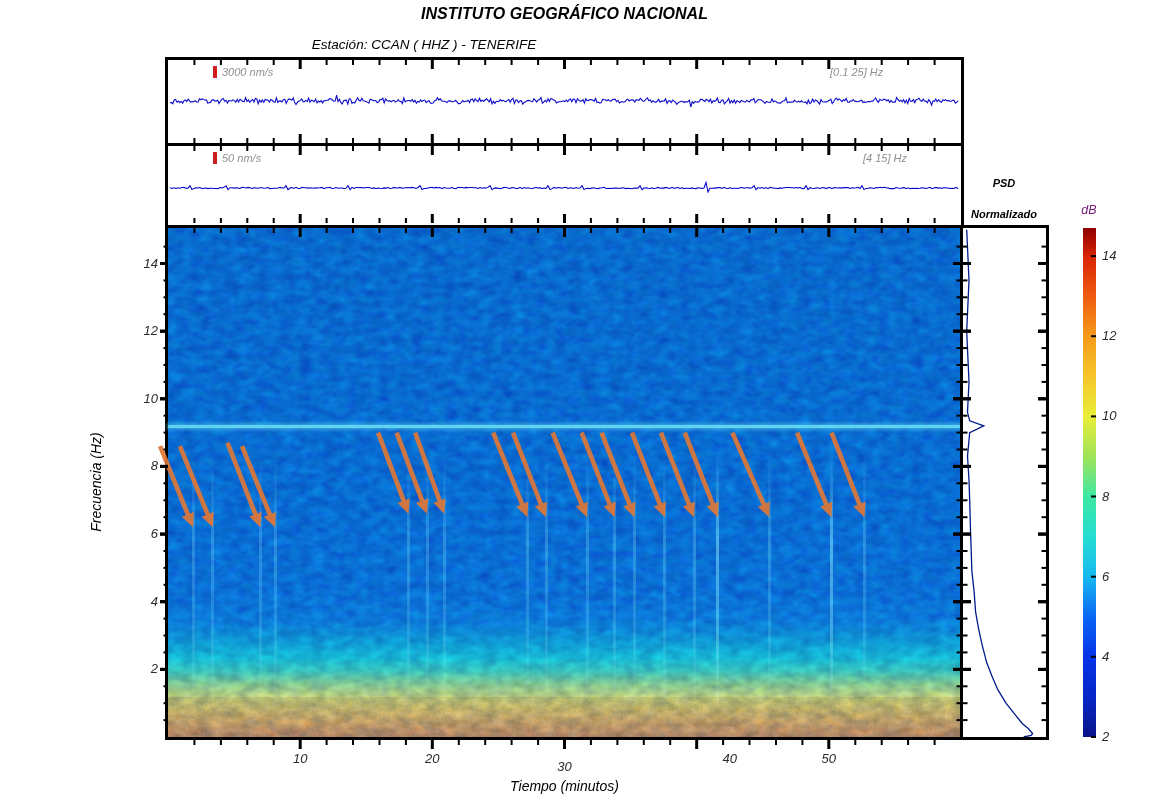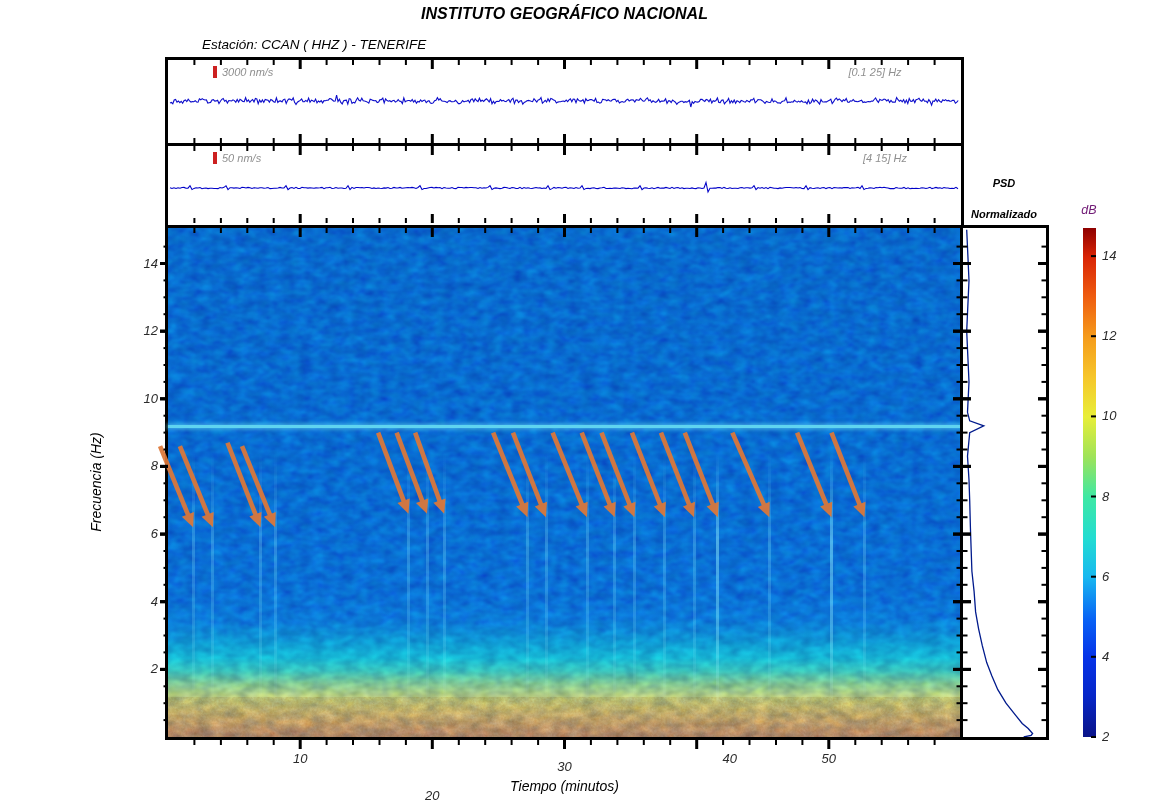--- a/index.html
+++ b/index.html
@@ -18,26 +18,26 @@
   svg{display:block;}
   .blend-screen{mix-blend-mode:screen;}
   .blend-mult{mix-blend-mode:multiply;}
 </style>
 </head>
 <body>
 
 <div id="canvas">
 
   <div class="abs title">INSTITUTO GEOGRÁFICO NACIONAL</div>
-  <div class="abs subtitle" style="left:202px;top:37px;width:460px;text-align:left;">Estación:  CCAN ( HHZ ) - TENERIFE</div>
+  <div class="abs subtitle" style="left:194px;top:37px;width:460px;text-align:center;">Estación:  CCAN ( HHZ ) - TENERIFE</div>
 
   <div class="abs panel" style="left:165px;top:57px;width:799px;height:92px;"></div>
   <div class="abs scalebar" style="left: 213px; top: 66px; background: rgb(204, 32, 32);" id="sb1"></div>
   <div class="abs ann" style="left:222px;top:66px;">3000 nm/s</div>
-  <div class="abs ann" style="left:830px;top:66px;width:90px;text-align:center;">[0.1 25] Hz</div>
+  <div class="abs ann" style="left:830px;top:66px;width:90px;text-align:left;">[0.1 25] Hz</div>
   <svg class="abs" id="trace1svg" style="left:168px;top:60px;" width="793" height="83">
       <polyline points="2.0,43.0 3.4,42.5 4.8,43.8 6.2,40.0 7.6,39.4 9.0,42.2 10.4,41.0 11.8,42.6 13.2,41.3 14.6,43.3 16.0,40.7 17.4,39.9 18.8,41.5 20.2,39.1 21.6,40.8 23.0,42.0 24.4,41.5 25.8,41.7 27.2,40.7 28.6,42.0 30.0,42.2 31.4,38.8 32.8,39.8 34.2,38.6 35.6,39.6 37.0,40.0 38.4,39.9 39.8,43.0 41.2,42.7 42.6,42.4 44.0,40.0 45.4,39.6 46.8,41.1 48.2,40.9 49.6,40.2 51.0,43.5 52.4,41.3 53.8,39.3 55.2,38.5 56.6,41.2 58.0,40.3 59.4,43.1 60.8,40.6 62.2,40.8 63.6,41.0 65.0,39.8 66.4,40.6 67.8,42.2 69.2,39.5 70.6,42.0 72.0,39.3 73.4,40.3 74.8,41.5 76.2,41.6 77.6,37.7 79.0,41.5 80.4,39.9 81.8,42.3 83.2,40.6 84.6,39.5 86.0,41.9 87.4,38.5 88.8,38.9 90.2,43.7 91.6,39.9 93.0,42.2 94.4,39.9 95.8,42.4 97.2,39.5 98.6,39.9 100.0,40.2 101.4,42.1 102.8,39.5 104.2,40.3 105.6,41.7 107.0,42.3 108.4,37.8 109.8,42.4 111.2,41.1 112.6,40.9 114.0,41.9 115.4,39.6 116.8,39.1 118.2,43.4 119.6,40.3 121.0,38.9 122.4,39.3 123.8,40.2 125.2,37.9 126.6,42.3 128.0,44.5 129.4,42.2 130.8,41.3 132.2,40.4 133.6,39.0 135.0,41.6 136.4,41.7 137.8,40.4 139.2,41.6 140.6,38.0 142.0,42.2 143.4,40.1 144.8,40.8 146.2,41.7 147.6,39.1 149.0,42.9 150.4,41.0 151.8,42.0 153.2,40.7 154.6,42.9 156.0,40.6 157.4,40.7 158.8,40.3 160.2,40.2 161.6,38.6 163.0,38.8 164.4,40.0 165.8,41.2 167.2,41.1 168.6,35.1 170.0,41.6 171.4,39.2 172.8,42.5 174.2,44.0 175.6,40.8 177.0,40.4 178.4,40.1 179.8,44.1 181.2,38.6 182.6,39.1 184.0,43.3 185.4,42.3 186.8,43.1 188.2,40.2 189.6,37.8 191.0,40.3 192.4,41.1 193.8,38.2 195.2,40.8 196.6,41.0 198.0,41.4 199.4,42.1 200.8,43.2 202.2,39.2 203.6,39.7 205.0,40.4 206.4,40.7 207.8,40.6 209.2,42.5 210.6,42.0 212.0,39.6 213.4,39.7 214.8,38.1 216.2,42.9 217.6,38.8 219.0,40.5 220.4,41.2 221.8,40.7 223.2,41.7 224.6,40.7 226.0,40.3 227.4,42.0 228.8,41.4 230.2,39.7 231.6,41.3 233.0,41.4 234.4,43.7 235.8,38.0 237.2,41.8 238.6,40.9 240.0,40.5 241.4,40.5 242.8,41.3 244.2,39.5 245.6,42.1 247.0,40.3 248.4,43.2 249.8,41.4 251.2,42.0 252.6,39.9 254.0,41.5 255.4,40.6 256.8,40.1 258.2,42.7 259.6,41.3 261.0,40.7 262.4,43.1 263.8,43.4 265.2,42.9 266.6,40.8 268.0,40.2 269.4,37.7 270.8,40.1 272.2,38.6 273.6,40.9 275.0,41.3 276.4,41.3 277.8,41.8 279.2,42.6 280.6,40.9 282.0,40.7 283.4,41.8 284.8,41.7 286.2,41.5 287.6,40.3 289.0,41.9 290.4,43.6 291.8,43.6 293.2,42.6 294.6,40.5 296.0,41.9 297.4,41.2 298.8,41.3 300.2,40.2 301.6,42.6 303.0,39.5 304.4,39.0 305.8,41.8 307.2,38.8 308.6,40.5 310.0,41.6 311.4,38.2 312.8,41.3 314.2,40.2 315.6,41.5 317.0,40.0 318.4,38.8 319.8,40.1 321.2,42.0 322.6,38.6 324.0,43.7 325.4,41.2 326.8,43.4 328.2,41.4 329.6,41.2 331.0,41.5 332.4,39.6 333.8,41.0 335.2,40.3 336.6,41.3 338.0,41.6 339.4,40.4 340.8,39.5 342.2,42.3 343.6,39.5 345.0,38.2 346.4,43.6 347.8,40.1 349.2,40.1 350.6,42.5 352.0,40.9 353.4,40.6 354.8,44.2 356.2,42.5 357.6,41.8 359.0,40.8 360.4,40.4 361.8,40.7 363.2,41.3 364.6,41.7 366.0,38.7 367.4,40.3 368.8,42.1 370.2,40.0 371.6,39.6 373.0,37.6 374.4,43.1 375.8,41.8 377.2,40.4 378.6,42.0 380.0,38.7 381.4,41.5 382.8,38.5 384.2,39.0 385.6,39.9 387.0,40.5 388.4,43.0 389.8,42.1 391.2,41.7 392.6,41.7 394.0,41.2 395.4,41.0 396.8,41.6 398.2,40.0 399.6,41.7 401.0,39.9 402.4,38.8 403.8,41.8 405.2,39.1 406.6,39.3 408.0,42.7 409.4,38.9 410.8,40.4 412.2,41.1 413.6,40.9 415.0,39.7 416.4,43.2 417.8,38.8 419.2,40.7 420.6,40.4 422.0,39.6 423.4,39.6 424.8,40.2 426.2,41.1 427.6,38.4 429.0,42.6 430.4,42.1 431.8,43.1 433.2,42.6 434.6,39.3 436.0,39.6 437.4,39.7 438.8,40.7 440.2,39.7 441.6,40.7 443.0,41.1 444.4,39.8 445.8,39.4 447.2,39.3 448.6,41.7 450.0,40.3 451.4,43.0 452.8,42.0 454.2,41.6 455.6,42.2 457.0,41.7 458.4,39.9 459.8,39.2 461.2,41.1 462.6,40.1 464.0,39.8 465.4,40.1 466.8,42.0 468.2,39.6 469.6,40.0 471.0,40.4 472.4,38.3 473.8,39.9 475.2,41.2 476.6,41.0 478.0,39.0 479.4,37.8 480.8,40.7 482.2,39.7 483.6,42.4 485.0,40.8 486.4,41.7 487.8,42.4 489.2,41.3 490.6,39.3 492.0,42.1 493.4,41.0 494.8,41.1 496.2,40.9 497.6,38.8 499.0,43.4 500.4,40.9 501.8,40.8 503.2,42.6 504.6,40.1 506.0,41.1 507.4,42.2 508.8,44.4 510.2,42.6 511.6,41.9 513.0,41.2 514.4,41.2 515.8,42.5 517.2,41.7 518.6,42.1 520.0,41.5 521.4,40.3 522.8,47.0 524.2,41.7 525.6,43.4 527.0,41.4 528.4,42.0 529.8,42.1 531.2,41.6 532.6,39.4 534.0,39.3 535.4,40.5 536.8,41.4 538.2,39.4 539.6,39.9 541.0,41.8 542.4,39.1 543.8,43.0 545.2,40.7 546.6,41.3 548.0,40.6 549.4,37.9 550.8,42.4 552.2,42.6 553.6,40.2 555.0,39.9 556.4,43.9 557.8,42.2 559.2,41.0 560.6,38.4 562.0,43.1 563.4,40.7 564.8,42.6 566.2,40.0 567.6,43.3 569.0,40.7 570.4,41.4 571.8,42.6 573.2,40.4 574.6,40.9 576.0,41.8 577.4,42.1 578.8,40.4 580.2,41.3 581.6,42.1 583.0,39.6 584.4,40.0 585.8,38.4 587.2,42.8 588.6,41.5 590.0,39.6 591.4,39.8 592.8,39.7 594.2,40.7 595.6,41.9 597.0,43.3 598.4,41.5 599.8,42.1 601.2,42.5 602.6,42.3 604.0,38.9 605.4,41.9 606.8,40.8 608.2,41.6 609.6,43.0 611.0,42.7 612.4,43.3 613.8,41.7 615.2,41.0 616.6,40.8 618.0,37.8 619.4,42.7 620.8,42.0 622.2,42.4 623.6,41.8 625.0,42.2 626.4,40.3 627.8,41.4 629.2,42.1 630.6,41.1 632.0,42.1 633.4,40.8 634.8,42.0 636.2,42.3 637.6,41.9 639.0,43.8 640.4,40.1 641.8,43.6 643.2,42.3 644.6,39.1 646.0,42.0 647.4,39.9 648.8,40.8 650.2,42.3 651.6,44.0 653.0,39.6 654.4,41.8 655.8,42.0 657.2,41.9 658.6,41.9 660.0,40.9 661.4,40.3 662.8,39.1 664.2,43.6 665.6,41.7 667.0,39.3 668.4,38.1 669.8,40.2 671.2,38.9 672.6,40.1 674.0,41.6 675.4,39.8 676.8,40.7 678.2,38.4 679.6,42.0 681.0,42.4 682.4,40.8 683.8,41.2 685.2,39.5 686.6,41.2 688.0,41.4 689.4,41.7 690.8,41.4 692.2,40.7 693.6,40.1 695.0,42.5 696.4,41.9 697.8,42.5 699.2,41.7 700.6,41.5 702.0,41.9 703.4,41.1 704.8,41.2 706.2,39.5 707.6,37.9 709.0,40.7 710.4,42.4 711.8,39.3 713.2,40.2 714.6,40.1 716.0,39.1 717.4,39.6 718.8,40.9 720.2,39.6 721.6,42.4 723.0,40.5 724.4,42.2 725.8,42.0 727.2,42.2 728.6,37.6 730.0,39.7 731.4,41.2 732.8,40.2 734.2,41.8 735.6,39.6 737.0,43.0 738.4,40.1 739.8,43.6 741.2,38.5 742.6,41.3 744.0,41.4 745.4,39.5 746.8,42.6 748.2,39.5 749.6,39.2 751.0,38.3 752.4,40.6 753.8,41.2 755.2,39.1 756.6,41.2 758.0,41.0 759.4,42.8 760.8,39.7 762.2,41.6 763.6,45.2 765.0,40.9 766.4,41.4 767.8,39.1 769.2,41.7 770.6,39.7 772.0,41.6 773.4,42.3 774.8,39.8 776.2,40.7 777.6,39.6 779.0,40.8 780.4,40.4 781.8,41.1 783.2,41.3 784.6,40.4 786.0,40.3 787.4,43.2 788.8,42.2 790.2,40.5" fill="none" stroke="#0000C8" stroke-width="1.1" opacity="0.95"></polyline>
     </svg>
 
   <div class="abs panel" style="left:165px;top:143px;width:799px;height:86px;"></div>
   <div class="abs scalebar" style="left: 213px; top: 152px; background: rgb(204, 32, 32);" id="sb2"></div>
   <div class="abs ann" style="left:222px;top:152px;">50 nm/s</div>
   <div class="abs ann" style="left:817px;top:152px;width:90px;text-align:right;">[4 15] Hz</div>
   <svg class="abs" id="trace2svg" style="left:168px;top:146px;" width="793" height="77">
       <polyline points="2.0,41.7 4.0,42.5 6.0,41.7 8.0,42.4 10.0,41.7 12.0,42.2 14.0,41.5 16.0,41.4 18.0,42.3 20.0,42.2 22.0,39.7 24.0,43.6 26.0,42.4 28.0,41.7 30.0,42.0 32.0,41.5 34.0,42.7 36.0,42.3 38.0,42.1 40.0,42.6 42.0,42.2 44.0,42.3 46.0,42.4 48.0,42.4 50.0,42.6 52.0,41.5 54.0,42.0 56.0,41.3 58.0,39.7 60.0,43.6 62.0,41.7 64.0,41.8 66.0,42.1 68.0,41.8 70.0,42.0 72.0,42.5 74.0,41.4 76.0,41.6 78.0,42.0 80.0,41.4 82.0,41.7 84.0,42.4 86.0,41.8 88.0,41.9 90.0,42.3 92.0,41.8 94.0,41.8 96.0,42.3 98.0,42.0 100.0,41.6 102.0,42.6 104.0,42.4 106.0,42.2 108.0,42.3 110.0,41.9 112.0,41.4 114.0,42.0 116.0,41.9 118.0,39.7 120.0,43.6 122.0,42.0 124.0,41.5 126.0,42.4 128.0,41.4 130.0,42.5 132.0,42.4 134.0,41.3 136.0,41.8 138.0,41.8 140.0,42.1 142.0,41.8 144.0,42.0 146.0,42.2 148.0,41.9 150.0,42.0 152.0,41.8 154.0,41.4 156.0,42.7 158.0,41.8 160.0,41.7 162.0,41.3 164.0,42.5 166.0,42.2 168.0,41.5 170.0,42.2 172.0,42.1 174.0,42.0 176.0,42.4 178.0,42.3 180.0,39.7 182.0,43.6 184.0,41.4 186.0,42.5 188.0,41.5 190.0,41.5 192.0,41.8 194.0,41.5 196.0,41.9 198.0,41.5 200.0,41.6 202.0,41.8 204.0,42.5 206.0,41.9 208.0,42.4 210.0,42.0 212.0,42.3 214.0,42.5 216.0,41.9 218.0,42.1 220.0,41.6 222.0,42.5 224.0,42.3 226.0,41.4 228.0,41.9 230.0,41.9 232.0,41.4 234.0,42.3 236.0,42.0 238.0,41.7 240.0,41.6 242.0,41.8 244.0,41.4 246.0,41.8 248.0,42.4 250.0,41.5 252.0,39.7 254.0,43.6 256.0,42.5 258.0,42.4 260.0,41.9 262.0,41.5 264.0,41.4 266.0,42.0 268.0,41.4 270.0,41.8 272.0,41.6 274.0,42.7 276.0,41.6 278.0,42.0 280.0,42.3 282.0,42.3 284.0,41.6 286.0,42.4 288.0,42.6 290.0,41.3 292.0,41.4 294.0,41.5 296.0,42.0 298.0,41.4 300.0,41.7 302.0,41.5 304.0,41.5 306.0,41.8 308.0,41.7 310.0,42.5 312.0,41.5 314.0,42.2 316.0,41.7 318.0,42.0 320.0,41.4 322.0,39.7 324.0,43.6 326.0,42.3 328.0,41.9 330.0,42.2 332.0,42.6 334.0,42.3 336.0,41.4 338.0,41.5 340.0,42.1 342.0,42.4 344.0,41.5 346.0,41.8 348.0,42.5 350.0,42.5 352.0,41.4 354.0,42.6 356.0,41.5 358.0,42.3 360.0,41.8 362.0,42.2 364.0,42.5 366.0,41.9 368.0,41.5 370.0,42.0 372.0,41.9 374.0,42.5 376.0,42.1 378.0,42.4 380.0,39.7 382.0,43.6 384.0,42.6 386.0,41.4 388.0,42.3 390.0,41.5 392.0,41.7 394.0,42.3 396.0,41.6 398.0,41.3 400.0,42.5 402.0,41.8 404.0,41.9 406.0,42.5 408.0,41.5 410.0,42.3 412.0,42.1 414.0,39.7 416.0,43.6 418.0,42.4 420.0,42.3 422.0,42.6 424.0,42.0 426.0,41.7 428.0,42.4 430.0,42.6 432.0,41.9 434.0,41.8 436.0,41.3 438.0,42.4 440.0,42.5 442.0,42.2 444.0,42.4 446.0,42.1 448.0,42.1 450.0,42.3 452.0,42.5 454.0,41.8 456.0,42.1 458.0,42.6 460.0,42.2 462.0,42.4 464.0,42.7 466.0,42.1 468.0,42.1 470.0,42.2 472.0,39.7 474.0,43.6 476.0,42.1 478.0,41.9 480.0,42.3 482.0,42.4 484.0,41.8 486.0,42.7 488.0,42.1 490.0,41.4 492.0,42.3 494.0,42.0 496.0,42.1 498.0,41.4 500.0,41.9 502.0,42.5 504.0,41.4 506.0,42.5 508.0,41.7 510.0,41.6 512.0,42.5 514.0,41.7 516.0,42.6 518.0,42.3 520.0,42.3 522.0,42.5 524.0,41.9 526.0,42.4 528.0,42.6 530.0,41.8 532.0,42.0 534.0,42.4 536.0,42.0 538.0,36.5 540.0,45.9 542.0,42.2 544.0,42.2 546.0,42.1 548.0,42.1 550.0,41.6 552.0,41.6 554.0,42.5 556.0,41.4 558.0,42.2 560.0,42.4 562.0,41.7 564.0,42.4 566.0,42.2 568.0,42.3 570.0,42.4 572.0,41.7 574.0,41.5 576.0,42.2 578.0,41.8 580.0,41.8 582.0,42.1 584.0,41.8 586.0,39.7 588.0,43.6 590.0,41.6 592.0,42.2 594.0,41.5 596.0,42.4 598.0,41.5 600.0,42.6 602.0,41.4 604.0,41.7 606.0,42.3 608.0,42.3 610.0,42.6 612.0,41.9 614.0,42.2 616.0,41.7 618.0,41.4 620.0,41.4 622.0,41.4 624.0,41.7 626.0,42.0 628.0,41.6 630.0,42.0 632.0,41.5 634.0,42.5 636.0,42.6 638.0,39.7 640.0,43.6 642.0,41.7 644.0,42.3 646.0,42.4 648.0,41.9 650.0,41.8 652.0,42.4 654.0,41.7 656.0,41.5 658.0,42.6 660.0,41.8 662.0,41.6 664.0,42.7 666.0,41.6 668.0,41.8 670.0,42.0 672.0,41.7 674.0,42.1 676.0,41.5 678.0,41.6 680.0,41.6 682.0,42.4 684.0,41.8 686.0,42.0 688.0,41.8 690.0,41.4 692.0,42.5 694.0,39.7 696.0,43.6 698.0,42.4 700.0,42.3 702.0,41.9 704.0,42.1 706.0,42.4 708.0,41.6 710.0,41.8 712.0,41.3 714.0,41.7 716.0,41.3 718.0,41.7 720.0,42.1 722.0,42.6 724.0,42.5 726.0,42.6 728.0,41.5 730.0,41.9 732.0,42.2 734.0,42.3 736.0,41.4 738.0,42.7 740.0,41.8 742.0,42.7 744.0,42.4 746.0,42.5 748.0,42.3 750.0,42.4 752.0,42.2 754.0,41.7 756.0,42.0 758.0,42.4 760.0,42.0 762.0,41.3 764.0,42.6 766.0,42.1 768.0,41.4 770.0,42.1 772.0,41.8 774.0,42.4 776.0,41.5 778.0,41.9 780.0,42.0 782.0,42.4 784.0,42.3 786.0,42.5 788.0,41.3 790.0,42.7" fill="none" stroke="#0000C8" stroke-width="1.05"></polyline>
@@ -501,21 +501,21 @@
       <rect x="1091.0" y="655.8" width="5" height="2" fill="#000"></rect>
       <rect x="1091.0" y="575.7" width="5" height="2" fill="#000"></rect>
       <rect x="1091.0" y="495.5" width="5" height="2" fill="#000"></rect>
       <rect x="1091.0" y="415.4" width="5" height="2" fill="#000"></rect>
       <rect x="1091.0" y="335.2" width="5" height="2" fill="#000"></rect>
       <rect x="1091.0" y="255.1" width="5" height="2" fill="#000"></rect>
     </svg>
 
   <div id="genlabels">
       <div class="abs tick-label" style="left: 280.167px; top: 751px; width: 40px; text-align: center;">10</div>
-      <div class="abs tick-label" style="left: 412.333px; top: 751px; width: 40px; text-align: center; margin-top: 37px;">20</div>
+      <div class="abs tick-label" style="left: 412.333px; top: 751px; width: 40px; text-align: center;">20</div>
       <div class="abs tick-label" style="left: 544.5px; top: 751px; width: 40px; text-align: center; margin-top: 8px;">30</div>
       <div class="abs tick-label" style="left: 697px; top: 751px; width: 40px; text-align: right;">40</div>
       <div class="abs tick-label" style="left: 808.833px; top: 751px; width: 40px; text-align: center;">50</div>
       <div class="abs tick-label" style="left: 134px; top: 661.359px; width: 24px; text-align: right;">2</div>
       <div class="abs tick-label" style="left: 134px; top: 593.718px; width: 24px; text-align: right;">4</div>
       <div class="abs tick-label" style="left: 134px; top: 526.076px; width: 24px; text-align: right;">6</div>
       <div class="abs tick-label" style="left: 134px; top: 458.435px; width: 24px; text-align: right;">8</div>
       <div class="abs tick-label" style="left: 134px; top: 390.794px; width: 24px; text-align: right;">10</div>
       <div class="abs tick-label" style="left: 134px; top: 323.153px; width: 24px; text-align: right;">12</div>
       <div class="abs tick-label" style="left: 134px; top: 255.512px; width: 24px; text-align: right;">14</div>

